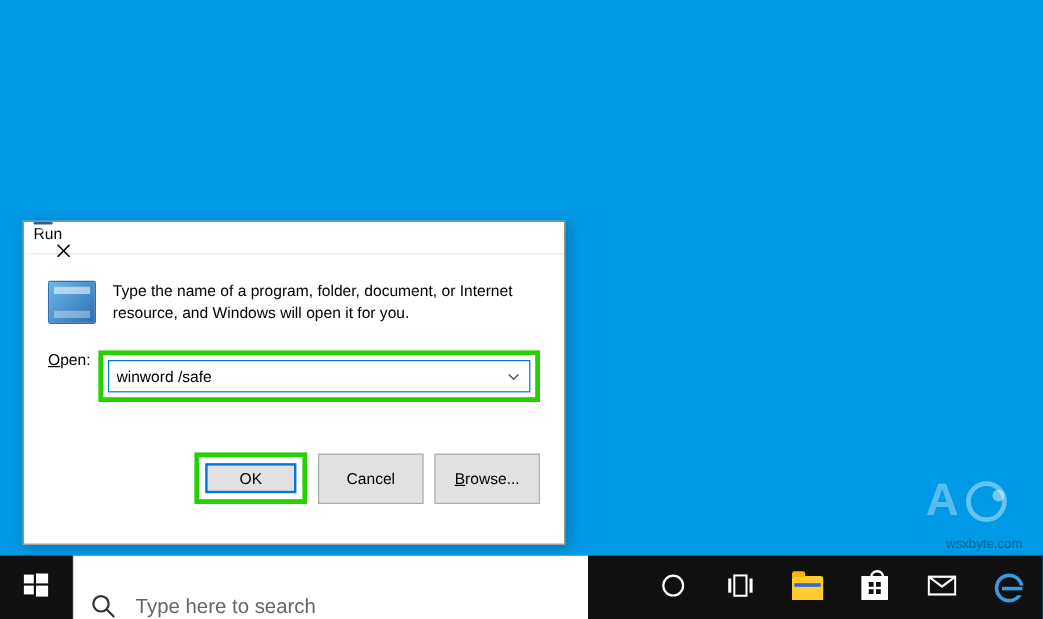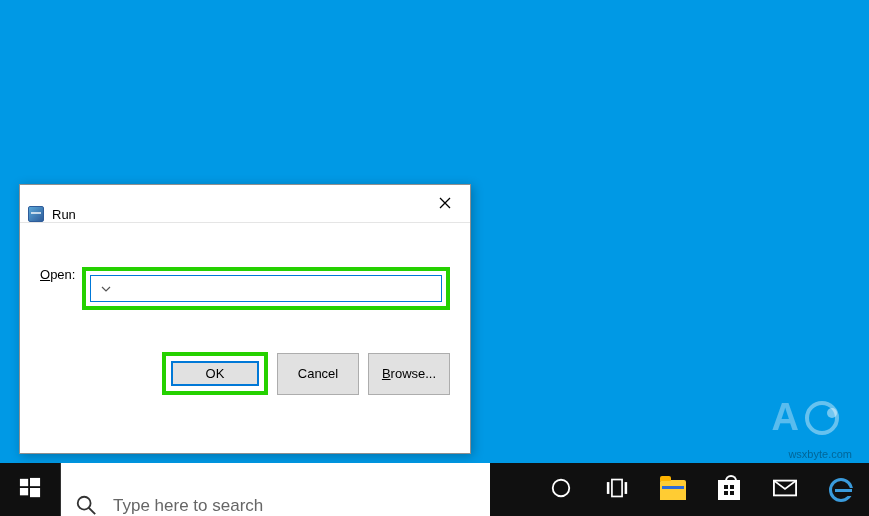--- a/index.html
+++ b/index.html
@@ -32,22 +32,22 @@
       font-size: 11px; color: rgba(0,0,0,0.35);
     }
     
     .run-dialog {
       position: absolute; left: 19px; top: 184px;
       width: 452px; height: 270px;
       background: #fff; border: 1px solid #8f8f8f;
       box-shadow: 2px 2px 10px rgba(0,0,0,0.25);
     }
     .titlebar {
-      height: 38px; display: flex; align-items: flex-end;
-      padding: 0 0 0 8px; border-bottom: 1px solid #e5e5e5;
+      height: 27px; display: flex; align-items: flex-start;
+      padding: 0 0 0 8px; border-bottom: 1px solid #e5e5e5; flex-direction: column;
     }
     .titlebar .run-icon {
       width: 16px; height: 16px; margin-right: 8px;
       background: linear-gradient(135deg,#5aa7d8,#2e5c9a);
       border:1px solid #2e5c9a; border-radius:2px;
       position:relative;
     }
     .titlebar .run-icon::after{
       content:""; position:absolute; left:2px; top:5px; width:10px;height:2px;
       background:rgba(255,255,255,0.7);
@@ -102,21 +102,21 @@
       display:flex; gap: 9px; margin-top: 42px; padding-left: 122px;
       align-items:center;
     }
     .ok-wrap { border:4px solid #25d100; padding:5px; }
     .btn {
       width: 96px; height: 42px; border:1px solid #adadad;
       background:#e1e1e1; font-size:13px; font-family:inherit;
       display:flex; align-items:center; justify-content:center;
       cursor:default;
     }
-    .btn.ok { border:2px solid #0078d7; background:#e1e1e1; width:88px; height:25px; }
+    .btn.ok { border:2px solid #0078d7; background:#e1e1e1; width:76px; height:25px; }
     .btn .uk { text-decoration: underline; }
 
     
     .taskbar {
       position:absolute; left:0; right:0; bottom:0; height:53px;
       background:#101010; display:flex; align-items:stretch; color:#fff;
     }
     .tb-btn {
       display:flex; align-items:center; justify-content:center;
       height:100%;
@@ -179,25 +179,30 @@
     <div class="close-btn">
       <span>
         <svg viewBox="0 0 12 12" width="12" height="12">
             <path d="M1 1 L11 11 M11 1 L1 11" stroke="currentColor" stroke-width="1.3" fill="none"></path>
           </svg>
       </span>
     </div>
   </div>
 
   <div class="body-area">
+    <div class="desc-row">
+      <div class="big-run-icon"></div>
+      <div class="desc">Type the name of a program, folder, document, or Internet resource, and Windows will open it for you.</div>
+    </div>
 
     <div class="open-row">
       <div class="open-label"><span class="uk">O</span><span>pen:</span></div>
       <div class="combo-wrap">
         <div class="combo">
+          <input type="text" value="winword /safe" style="">
           <div class="chev">
             <svg viewBox="0 0 10 6" width="10" height="6">
                 <path d="M1 1 L5 5 L9 1" fill="none" stroke="#555" stroke-width="1.2"></path>
               </svg>
           </div>
         </div>
       </div>
     </div>
 
     <div class="button-row">

